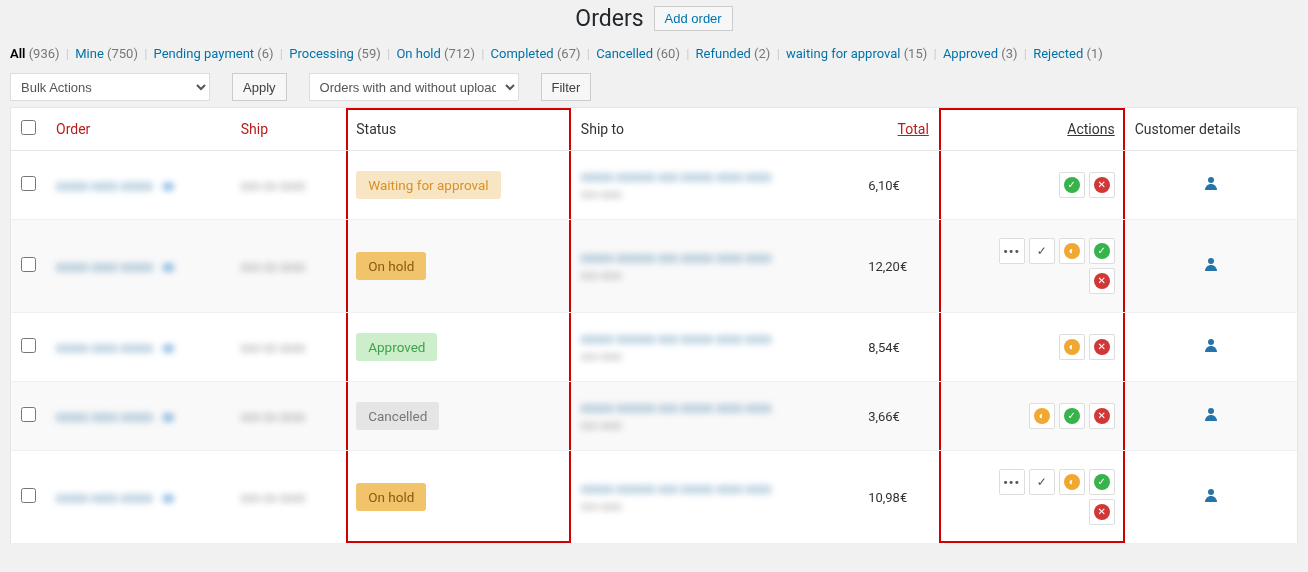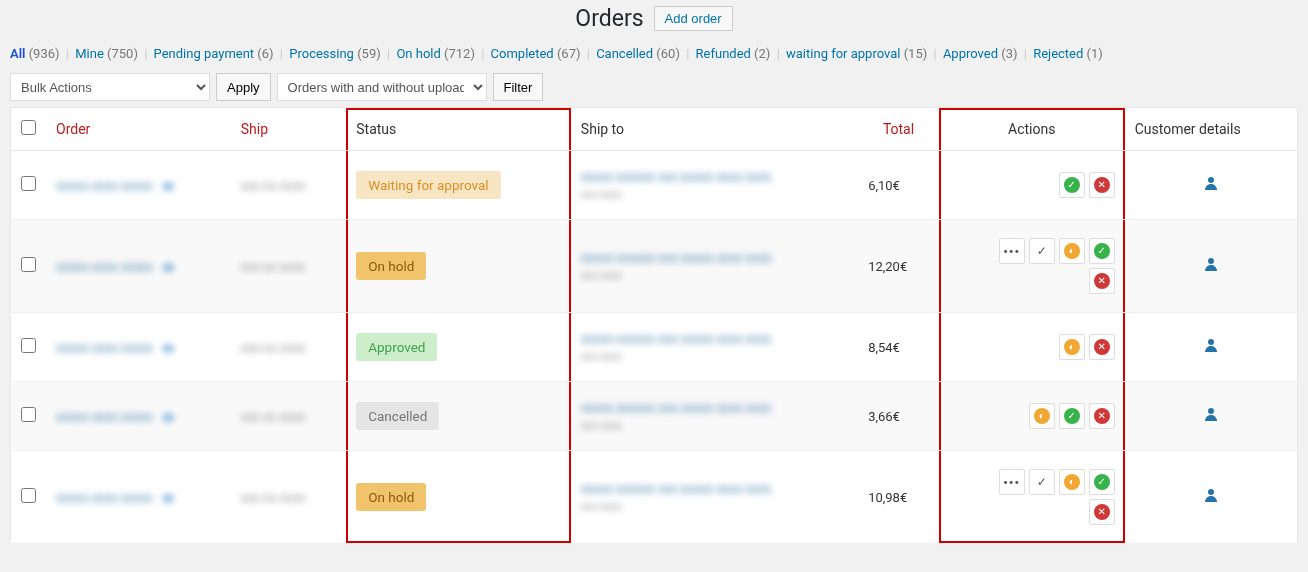--- a/index.html
+++ b/index.html
@@ -13,48 +13,48 @@
   .header { display: flex; align-items: center; margin-bottom: 14px; justify-content: center; }
   h1 { font-size: 23px; font-weight: 400; color: #23282d; margin-right: 10px;}
   .btn-outline {
     background: #f7f7f7; border: 1px solid #ccc; color: #0073aa;
     padding: 4px 10px; font-size: 13px; cursor: pointer; border-radius: 0;
   }
   .filters-row { font-size: 13px; margin-bottom: 12px; color: #555; }
   .filters-row a { color: #0073aa; text-decoration: none; }
   .filters-row .count { color: #777; }
   .filters-row .sep { color: #ccc; margin: 0 3px;}
-  .filters-row b { color: #1d4ed8; font-weight: 600; }
-
-  .toolbar { display: flex; gap: 6px; margin-bottom: 6px; align-items: center; }
+  .filters-row b { color: #000000; font-weight: 600; }
+
+  .toolbar { display: flex; gap: 22px; margin-bottom: 6px; align-items: center; }
   .toolbar select, .toolbar .fake-select {
     height: 28px; border: 1px solid #ddd; background: #fff; font-size: 13px;
     padding: 3px 6px; color: #555;
   }
   .toolbar .bulk { width: 200px; }
   .toolbar .dates { width: 140px; }
   .toolbar .upl { width: 210px; }
   .toolbar .cust { width: 220px; display:flex; align-items:center; justify-content:space-between;}
   .cust span { color:#888;}
   .cust .caret { color:#666; font-size:11px;}
   .toolbar button.apply {
     height: 28px; border: 1px solid #ccc; background: #f7f7f7; padding: 0 10px;
-    font-size: 13px; cursor: pointer; color: #000000;
+    font-size: 13px; cursor: pointer; color: #404040;
   }
 
   table.orders {
     width: 100%; background: #fff; border-collapse: collapse;
     border: 1px solid #e5e5e5;
   }
   table.orders thead th {
     background: #fff; border-bottom: 1px solid #e5e5e5; text-align: left;
     padding: 12px 10px; font-weight: 400; color: #333; font-size: 14px;
   }
   table.orders thead th.sortable { color: #b91c1c; cursor: pointer; }
-  table.orders thead th.right { text-align: center; }
+  table.orders thead th.right { text-align: right; text-decoration: underline; }
   table.orders td {
     padding: 18px 10px; border-bottom: 1px solid #f0f0f0; vertical-align: middle;
   }
   table.orders tbody tr:nth-child(even) td { background: #f9f9f9; }
   .blurred {
     color: transparent; text-shadow: 0 0 7px #3a7aa4;
     user-select: none; max-width: 200px;
   }
   .blurred.gray { text-shadow: 0 0 7px #888; }
   .blurred.eye { text-shadow: 0 0 6px #1a76c7; letter-spacing:-3px;}

